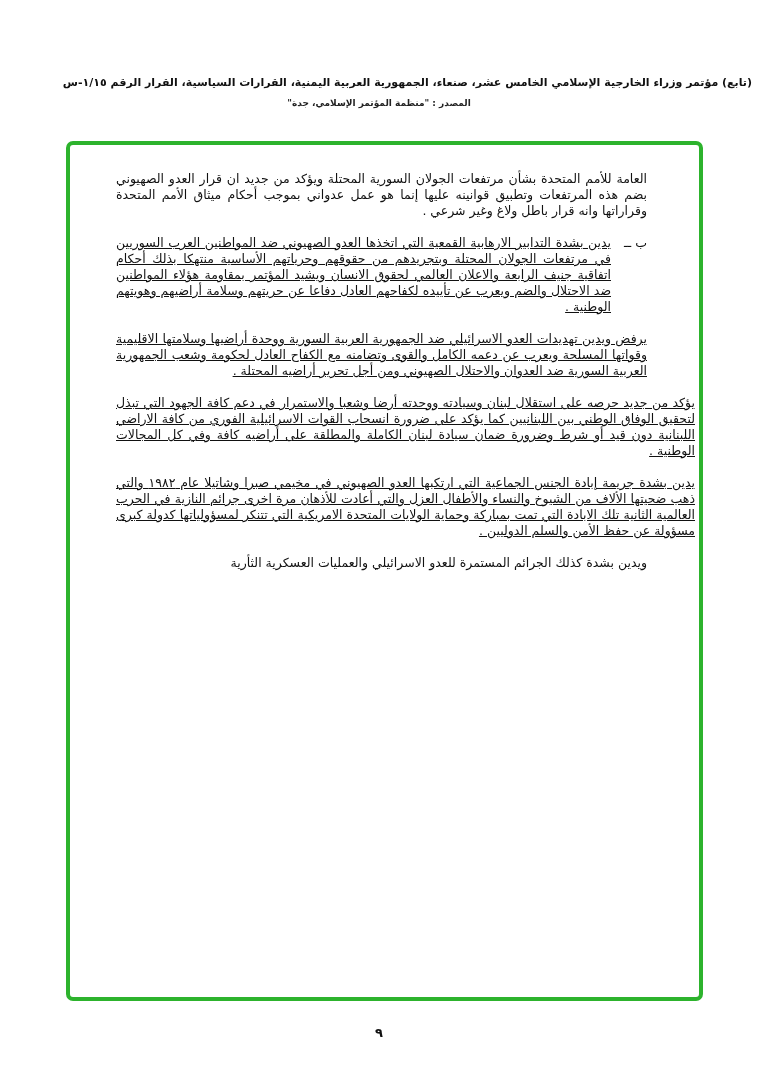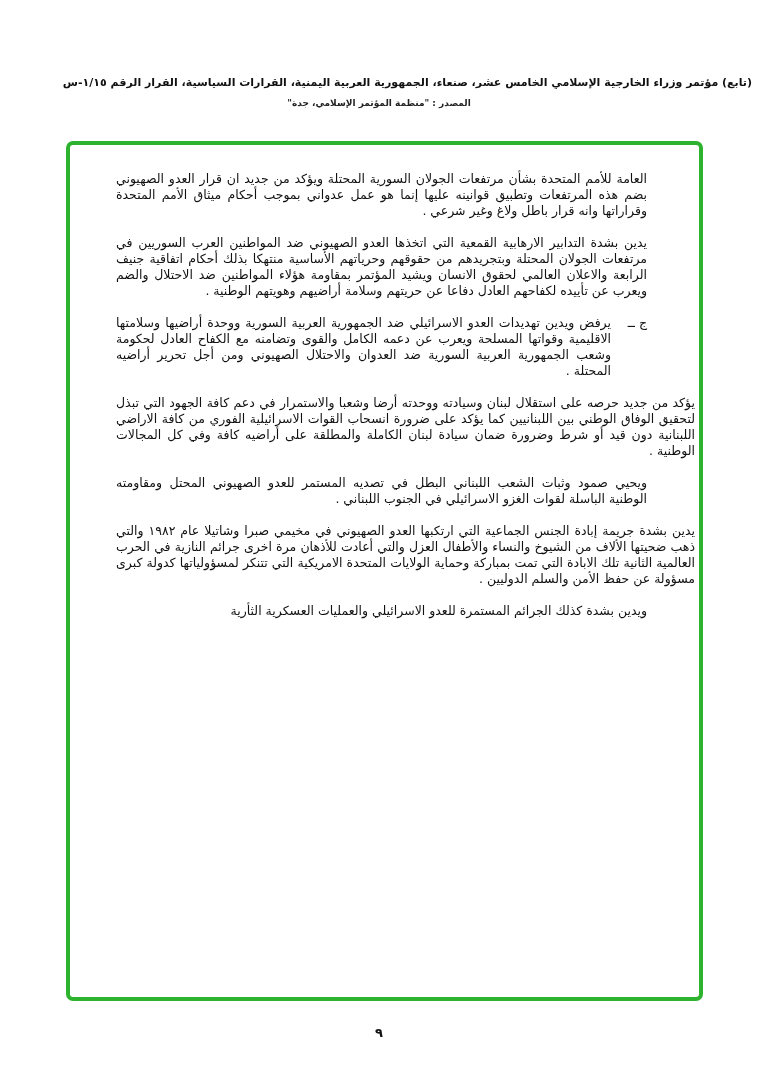--- a/index.html
+++ b/index.html
@@ -54,21 +54,21 @@
     text-align: justify;
   }
   .para { margin: 0 0 16px 0; }
   .para:last-child { margin-bottom: 13px; }
   .flexp { display: flex; }
   .marker {
     flex: 0 0 36px;
     white-space: nowrap;
     font-weight: 500;
   }
-  .ptext { flex: 1 1 auto; text-align: justify; }
+  .ptext { flex: 1 1 auto; text-align: justify; text-decoration: underline; }
   .labeled {
     display: flex;
     margin-right: -48px;
   }
   .outer-label {
     flex: 0 0 auto;
     min-width: 48px;
     padding-left: 8px;
     white-space: nowrap;
     font-weight: 500;
@@ -91,33 +91,32 @@
   <div class="header-line">(تابع) مؤتمر وزراء الخارجية الإسلامي الخامس عشر، صنعاء، الجمهورية العربية اليمنية، القرارات السياسية، القرار الرقم ١/١٥-س</div>
 
   <div class="source-line">المصدر : "منظمة المؤتمر الإسلامي، جدة"</div>
 
   <div class="frame">
     <div class="content">
 
       <p class="para">العامة للأمم المتحدة بشأن مرتفعات الجولان السورية المحتلة ويؤكد من جديد ان قرار العدو الصهيوني بضم هذه المرتفعات وتطبيق قوانينه عليها إنما هو عمل عدواني بموجب أحكام ميثاق الأمم المتحدة وقراراتها وانه قرار باطل ولاغ وغير شرعي .</p>
 
       <div class="para flexp">
+        <span class="marker">ب ــ</span>
         <span class="ptext">يدين بشدة التدابير الارهابية القمعية التي اتخذها العدو الصهيوني ضد المواطنين العرب السوريين في مرتفعات الجولان المحتلة وبتجريدهم من حقوقهم وحرياتهم الأساسية منتهكا بذلك أحكام اتفاقية جنيف الرابعة والاعلان العالمي لحقوق الانسان ويشيد المؤتمر بمقاومة هؤلاء المواطنين ضد الاحتلال والضم ويعرب عن تأييده لكفاحهم العادل دفاعا عن حريتهم وسلامة أراضيهم وهويتهم الوطنية .</span>
       </div>
 
       <div class="para flexp">
-        <span class="marker">ج ــ</span>
         <span class="ptext">يرفض ويدين تهديدات العدو الاسرائيلي ضد الجمهورية العربية السورية ووحدة أراضيها وسلامتها الاقليمية وقواتها المسلحة ويعرب عن دعمه الكامل والقوى وتضامنه مع الكفاح العادل لحكومة وشعب الجمهورية العربية السورية ضد العدوان والاحتلال الصهيوني ومن أجل تحرير أراضيه المحتلة .</span>
       </div>
 
       <div class="para labeled">
         <span class="ptext">يؤكد من جديد حرصه على استقلال لبنان وسيادته ووحدته أرضا وشعبا والاستمرار في دعم كافة الجهود التي تبذل لتحقيق الوفاق الوطني بين اللبنانيين كما يؤكد على ضرورة انسحاب القوات الاسرائيلية الفوري من كافة الاراضي اللبنانية دون قيد أو شرط وضرورة ضمان سيادة لبنان الكاملة والمطلقة على أراضيه كافة وفي كل المجالات الوطنية .</span>
       </div>
 
-      <p class="para">ويحيي صمود وثبات الشعب اللبناني البطل في تصديه المستمر للعدو الصهيوني المحتل ومقاومته الوطنية الباسلة لقوات الغزو الاسرائيلي في الجنوب اللبناني .</p>
 
       <div class="para labeled">
         <span class="ptext">يدين بشدة جريمة إبادة الجنس الجماعية التي ارتكبها العدو الصهيوني في مخيمي صبرا وشاتيلا عام ١٩٨٢ والتي ذهب ضحيتها الألاف من الشيوخ والنساء والأطفال العزل والتي أعادت للأذهان مرة اخرى جرائم النازية في الحرب العالمية الثانية تلك الابادة التي تمت بمباركة وحماية الولايات المتحدة الامريكية التي تتنكر لمسؤولياتها كدولة كبرى مسؤولة عن حفظ الأمن والسلم الدوليين .</span>
       </div>
 
       <p class="para">ويدين بشدة كذلك الجرائم المستمرة للعدو الاسرائيلي والعمليات العسكرية الثأرية</p>
 
     </div>
   </div>
 

